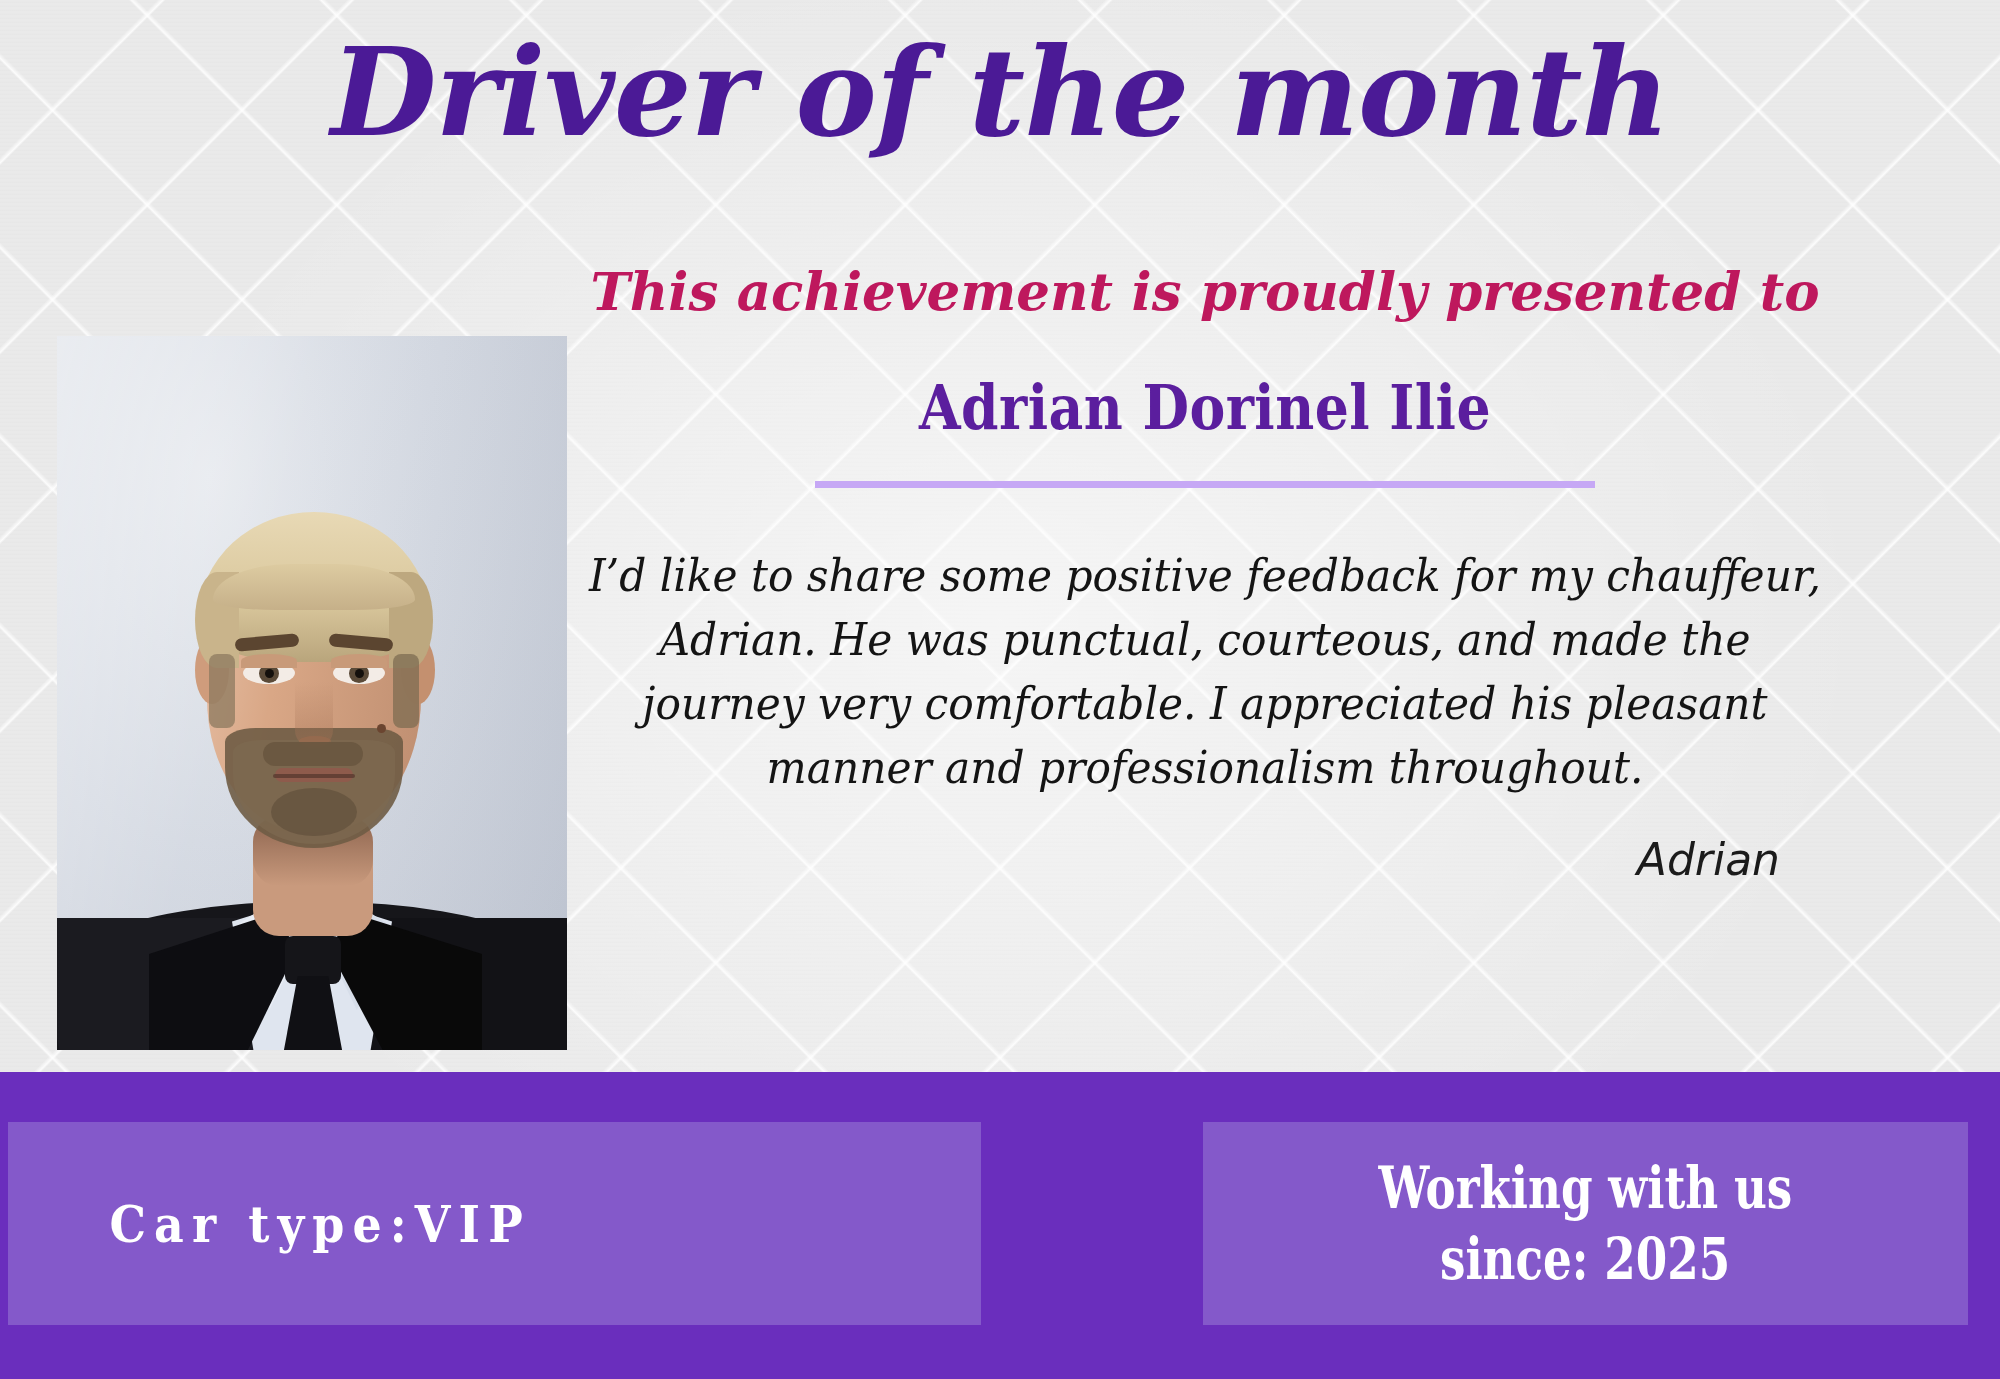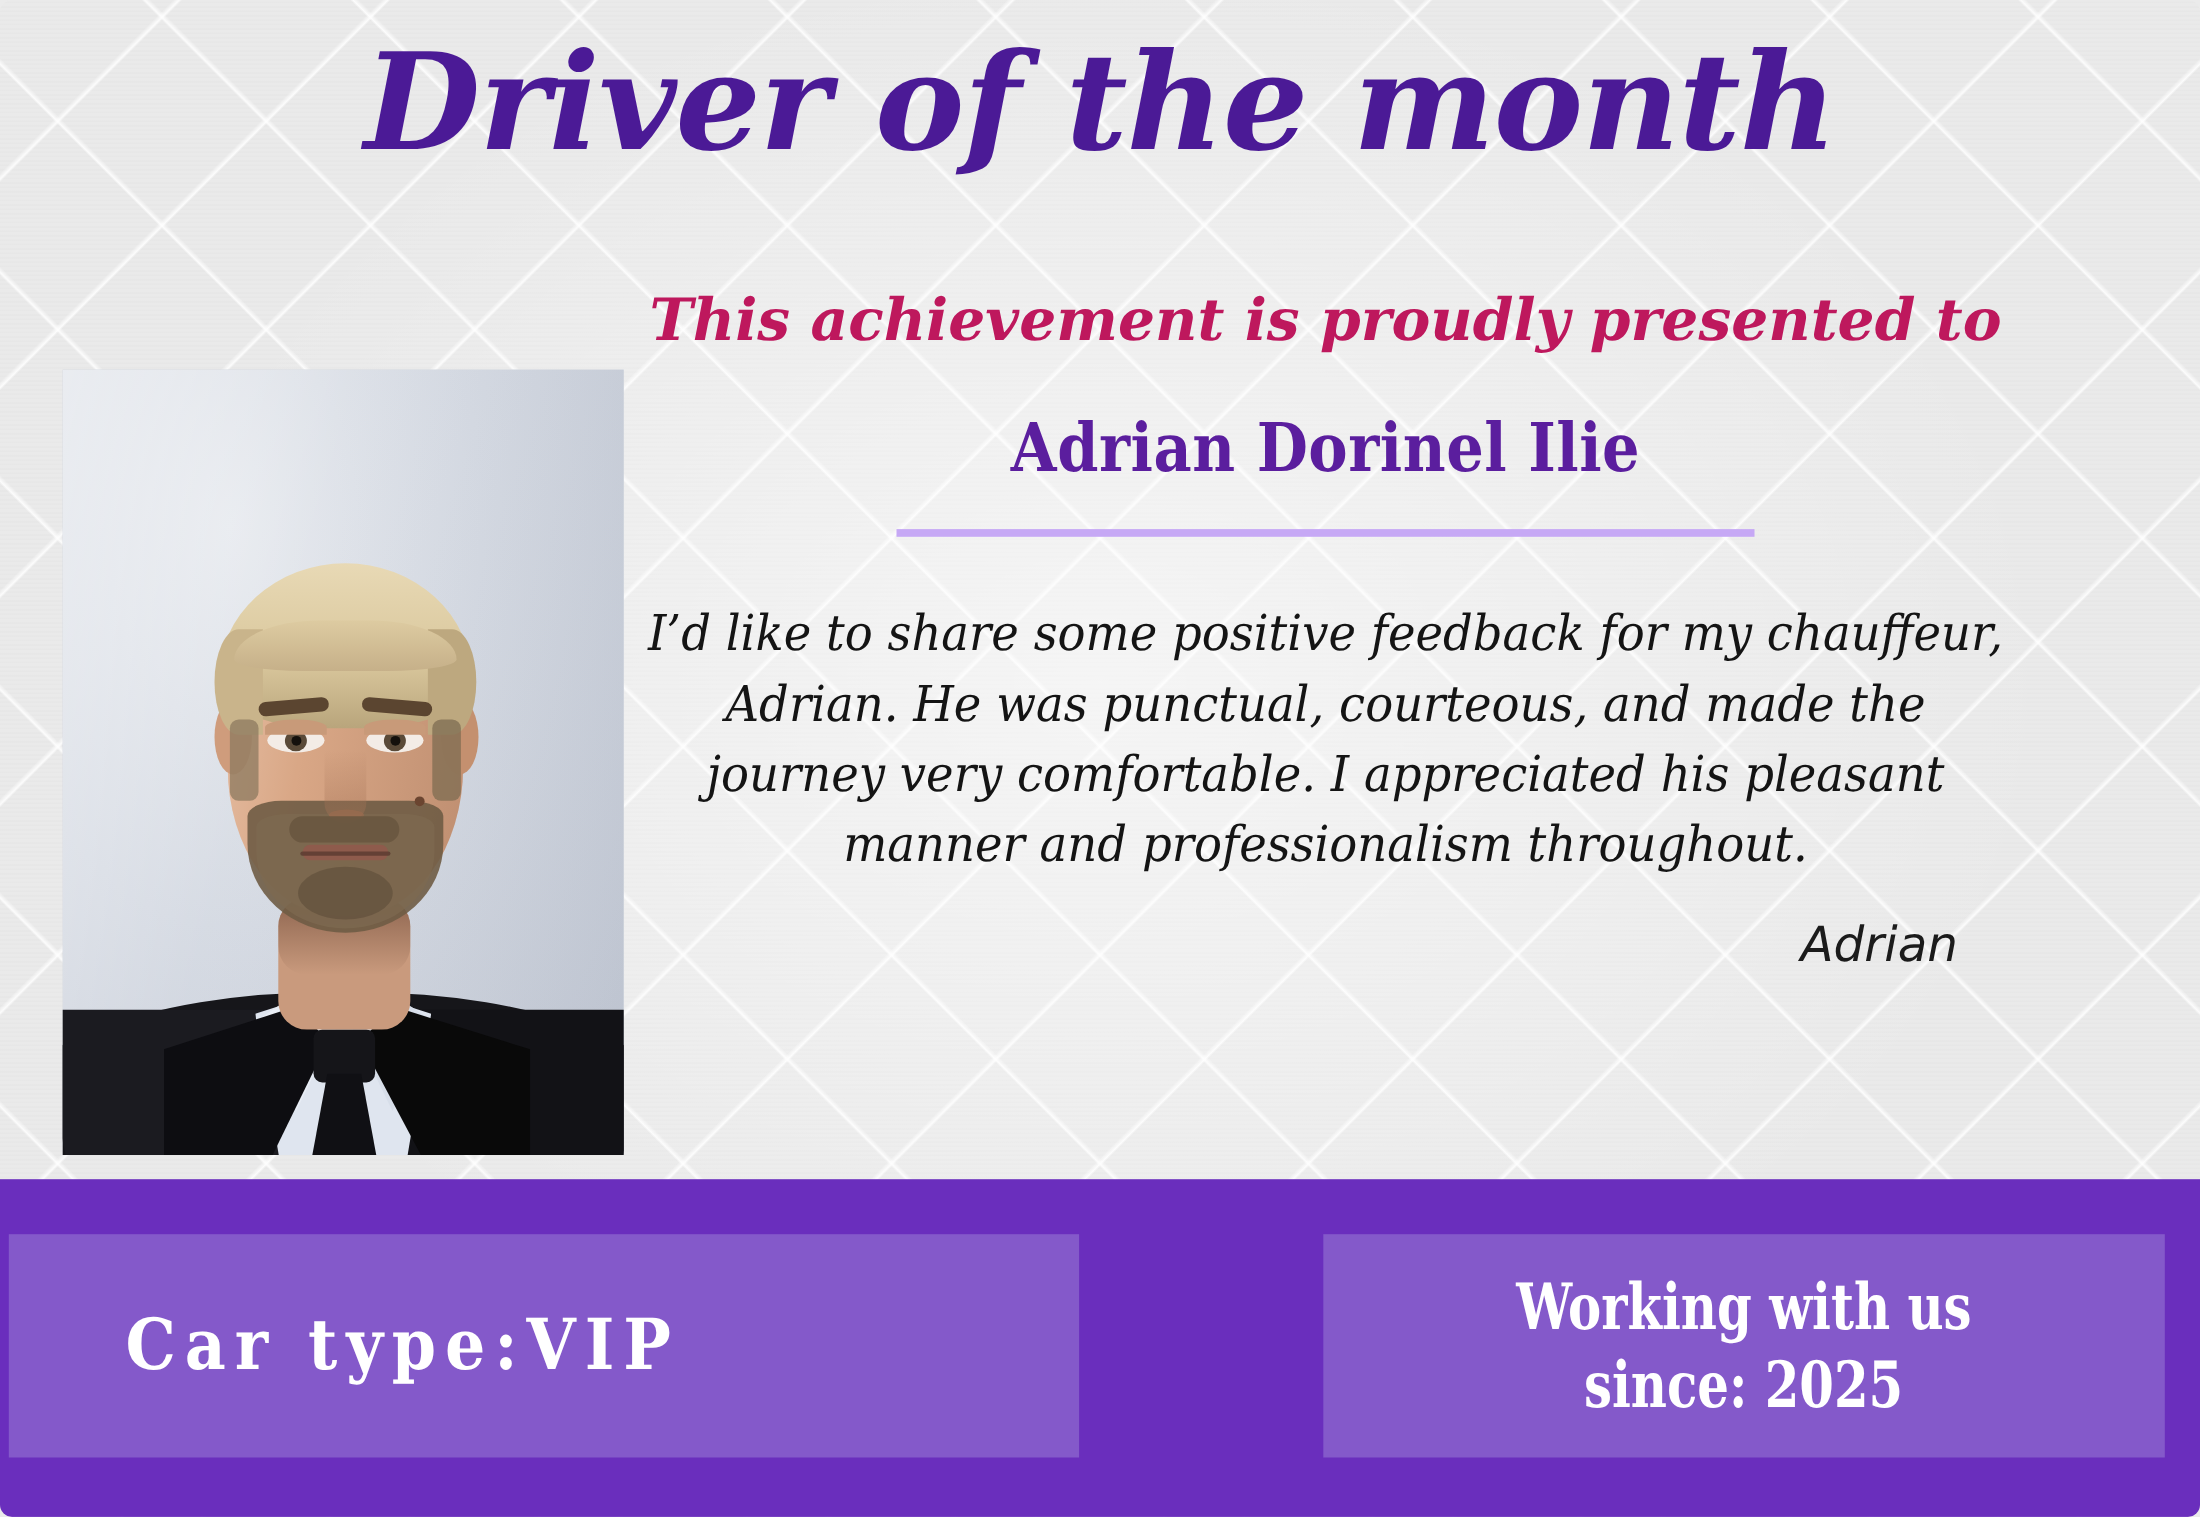--- a/index.html
+++ b/index.html
@@ -5,21 +5,20 @@
   html,body{margin:0;padding:0;}
   body{
     width:2000px;height:1379px;overflow:hidden;
     font-family:"Liberation Serif", serif;
     background:#ebebeb;
   }
   #card{
     position:relative;width:2000px;height:1379px;
     background:#eaeaea;
     overflow:hidden;
-    border-radius:11px;
   }
   
   #texture{
     position:absolute;inset:0;
     background-image:
       repeating-linear-gradient(45deg,
         rgba(255,255,255,0) 0px,
         rgba(255,255,255,0) 128px,
         rgba(255,255,255,0.85) 130px,
         rgba(255,255,255,0.0) 134px),
@@ -250,21 +249,21 @@
     background:#8459ca;
     color:#ffffff;
     font-family:"DejaVu Serif", serif;
     font-weight:bold;
     display:flex;align-items:center;
     box-sizing:border-box;
   }
   #tile-car{
     left:8px;top:50px;width:973px;height:203px;
     padding-left:78px;
-    font-size:64px;
+    font-size:51px;
     letter-spacing:9px;
     transform-origin:left center;
   }
   #tile-car .lbl{transform:scaleX(0.9);display:inline-block;}
   #tile-since{
     left:1203px;top:50px;width:765px;height:203px;
     justify-content:center;text-align:center;
     font-size:58px;line-height:1.22;
     flex-direction:column;
   }

